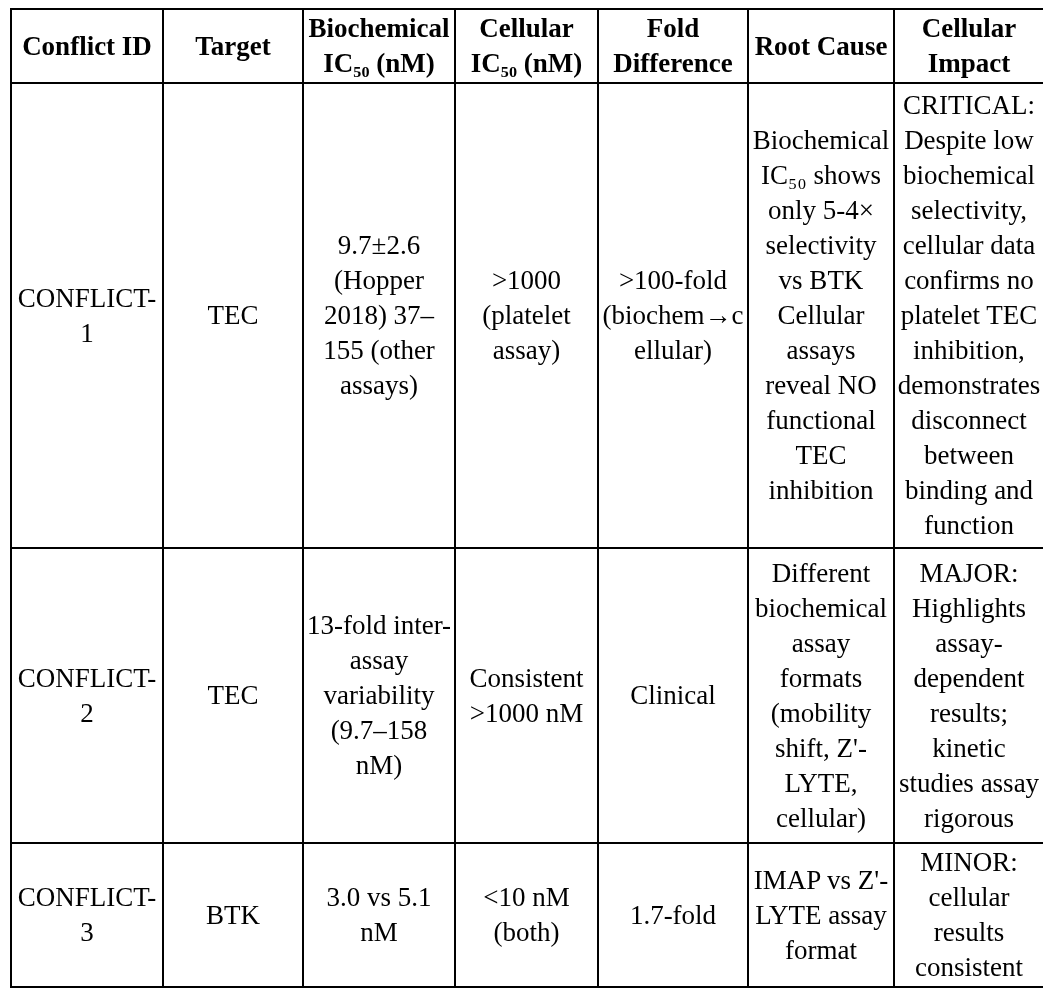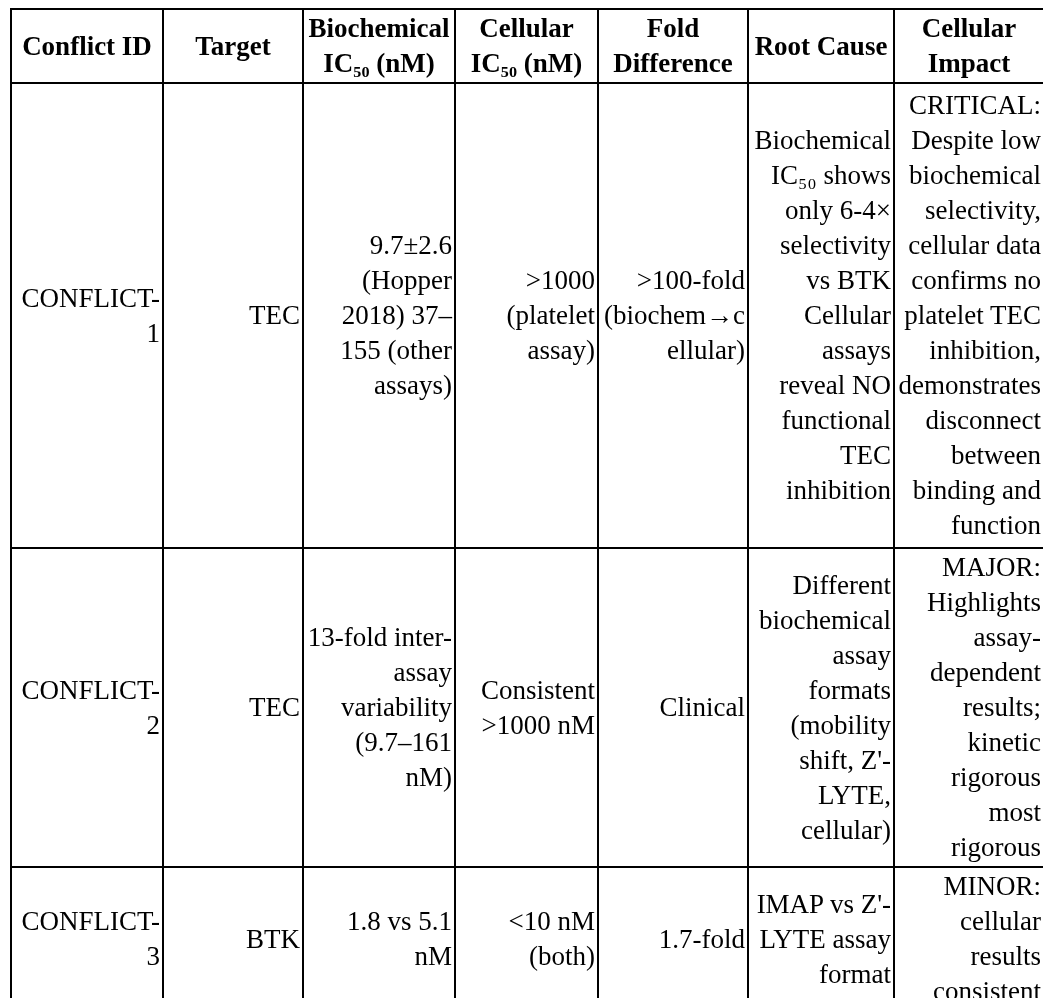--- a/index.html
+++ b/index.html
@@ -30,21 +30,21 @@
     vertical-align: middle;
     overflow-wrap: break-word;
     word-wrap: break-word;
   }
   table.conflict-table th {
     font-weight: bold;
     text-align: center;
     padding: 1px 2px;
   }
   table.conflict-table td {
-    text-align: right;
+    text-align: center;
   }
   tr.header-row   { height: 73px; }
   tr.row-1        { height: 465px; }
   tr.row-2        { height: 295px; }
   tr.row-3        { height: 143px; }
 </style>
 </head>
 <body>
 
 <div class="page">
@@ -69,36 +69,36 @@
         <th>Cellular Impact</th>
       </tr>
     </thead>
     <tbody>
       <tr class="row-1">
         <td>CONFLICT-1</td>
         <td>TEC</td>
         <td>9.7±2.6 (Hopper 2018) 37–155 (other assays)</td>
         <td>&gt;1000 (platelet assay)</td>
         <td>&gt;100-fold (biochem→cellular)</td>
-        <td>Biochemical IC₅₀ shows only 6-4× selectivity vs BTK Cellular assays reveal NO functional TEC inhibition</td>
+        <td>Biochemical IC₅₀ shows only 5-4× selectivity vs BTK Cellular assays reveal NO functional TEC inhibition</td>
         <td>CRITICAL: Despite low biochemical selectivity, cellular data confirms no platelet TEC inhibition, demonstrates disconnect between binding and function</td>
       </tr>
       <tr class="row-2">
         <td>CONFLICT-2</td>
         <td>TEC</td>
-        <td>13-fold inter-assay variability (9.7–161 nM)</td>
+        <td>13-fold inter-assay variability (9.7–158 nM)</td>
         <td>Consistent &gt;1000 nM</td>
         <td>Clinical</td>
         <td>Different biochemical assay formats (mobility shift, Z'-LYTE, cellular)</td>
-        <td>MAJOR: Highlights assay-dependent results; kinetic rigorous most rigorous</td>
+        <td>MAJOR: Highlights assay-dependent results; kinetic studies assay rigorous</td>
       </tr>
       <tr class="row-3">
         <td>CONFLICT-3</td>
         <td>BTK</td>
-        <td>1.8 vs 5.1 nM</td>
+        <td>3.0 vs 5.1 nM</td>
         <td>&lt;10 nM (both)</td>
         <td>1.7-fold</td>
         <td>IMAP vs Z'-LYTE assay format</td>
         <td>MINOR: cellular results consistent</td>
       </tr>
     </tbody>
   </table>
 </div>
 
 </body></html>

